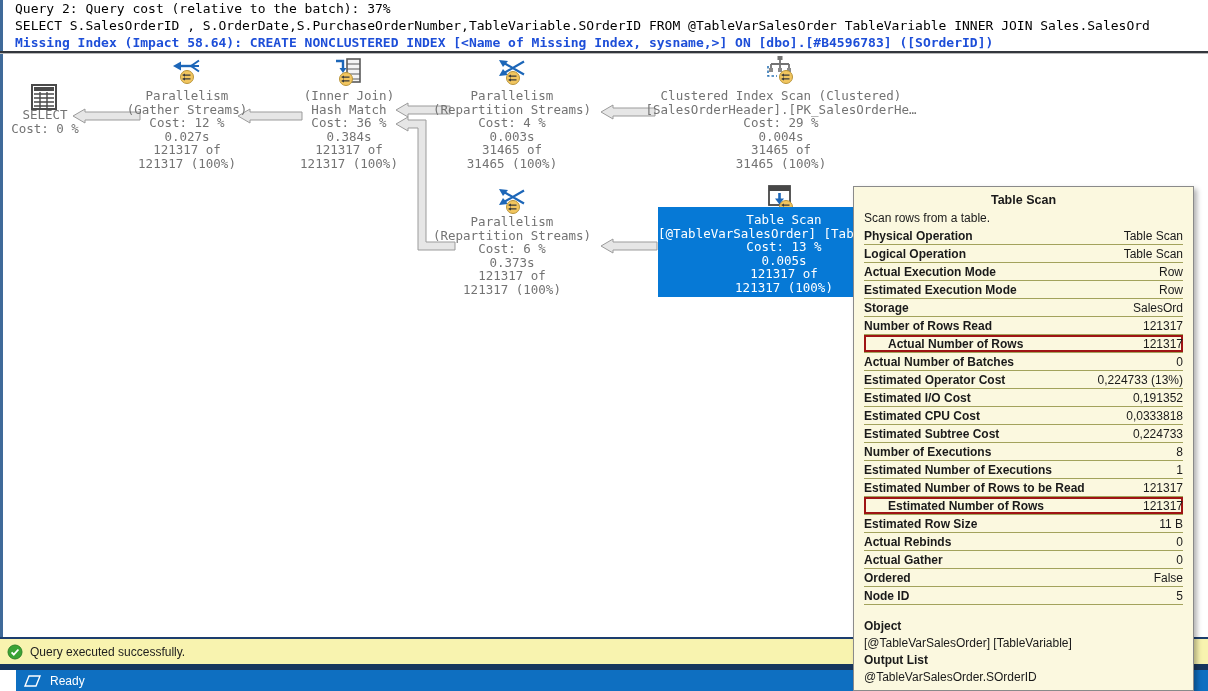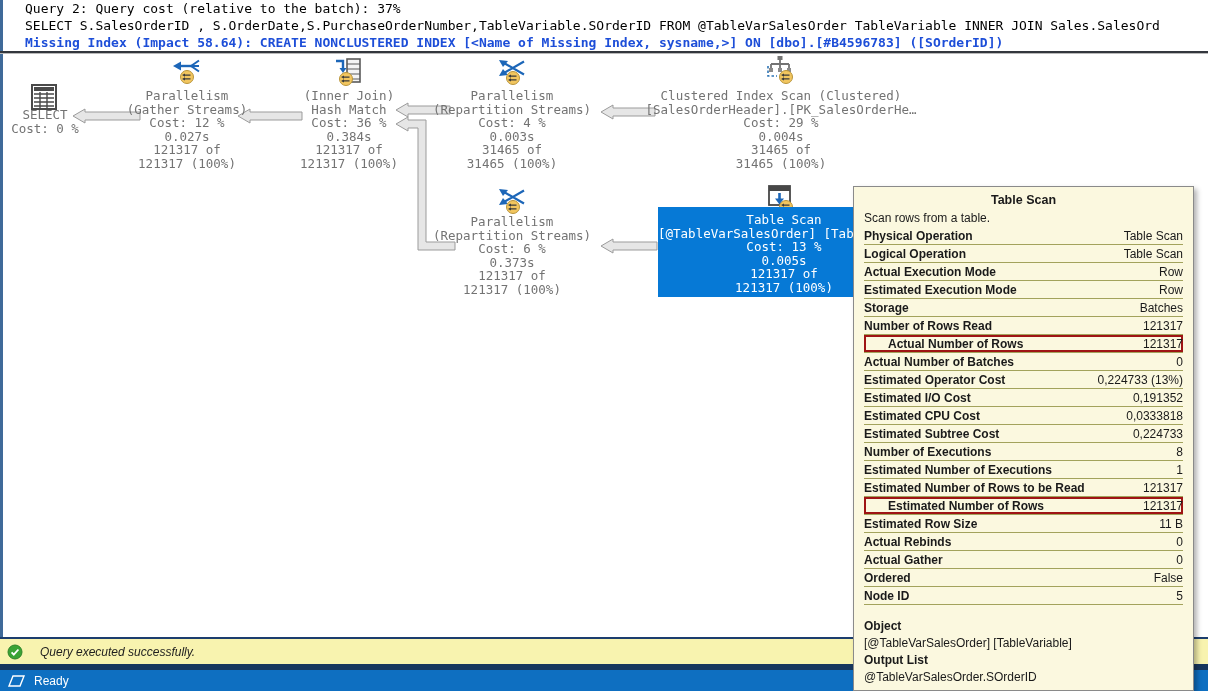--- a/index.html
+++ b/index.html
@@ -3,21 +3,21 @@
 <meta charset="utf-8">
 <style>
   html,body{margin:0;padding:0;background:#fff;}
   #app{position:relative;width:1208px;height:691px;overflow:hidden;
        font-family:"Liberation Sans",sans-serif;background:#ffffff;}
   
   .left-edge{position:absolute;left:0;top:0;width:3px;height:637px;background:#3F6A99;}
   
   #query-header{position:absolute;left:3px;top:0;right:16px;height:56px;background:#fff;
     font-family:"DejaVu Sans Mono","Liberation Mono",monospace;font-size:13px;line-height:17px;
-    white-space:pre;overflow:hidden;padding-left:22px;color:#000;}
+    white-space:pre;overflow:hidden;padding-left:12px;color:#000;}
   #query-header .green{color:#1d4ed8;font-weight:bold;}
   .header-sep{position:absolute;left:0;top:51px;right:0;height:2px;background:#33373d;}
   .header-sep2{position:absolute;left:0;top:53px;right:0;height:1px;background:#b9b9b9;}
   
   #plan{position:absolute;left:3px;top:54px;right:0;height:583px;background:#fff;}
   #arrows{position:absolute;left:0;top:0;z-index:1;pointer-events:none;}
   .node{position:absolute;width:320px;text-align:center;z-index:2;
         font-family:"DejaVu Sans Mono","Liberation Mono",monospace;font-size:12.5px;line-height:13.5px;color:#737373;}
   .node .nicon{display:inline-block;}
   .node-lines{white-space:pre;}
@@ -34,23 +34,23 @@
   .tt-row{display:flex;justify-content:space-between;align-items:center;height:17px;
     border-bottom:1px solid #A3A35C;}
   .tt-row .lbl{font-weight:bold;}
   .tt-row.hl{box-shadow:inset 0 0 0 2px #9E1414;padding-left:24px;}
   #tt-extra{margin-top:13px;line-height:17px;}
   #tt-extra .b{font-weight:bold;}
   
   .bar-sep{position:absolute;left:0;top:637px;right:0;height:2px;background:#1C3E6E;z-index:3;}
   #msg-bar{position:absolute;left:0;top:639px;right:0;height:25px;background:#F8F3AF;z-index:3;
     display:flex;align-items:center;padding-left:7px;box-sizing:border-box;font-size:12px;color:#1e1e1e;}
-  #msg-bar span{margin-left:17px;font-style:italic;}
+  #msg-bar span{margin-left:7px;}
   .navy-strip{position:absolute;left:0;top:664px;right:0;height:6px;background:#17365D;z-index:3;}
-  #ready-bar{position:absolute;left:0;top:670px;right:0;height:21px;background:#0E6FC1;z-index:3;
+  #ready-bar{position:absolute;left:16px;top:670px;right:0;height:21px;background:#0E6FC1;z-index:3;
     display:flex;align-items:center;padding-left:6px;box-sizing:border-box;font-size:12px;color:#fff;}
   #ready-bar span{margin-left:8px;}
 </style>
 </head>
 <body>
 
 <div id="app">
 
   <div class="left-edge"></div>
 
@@ -192,21 +192,21 @@
         <div class="tt-row">
           <span class="lbl">Actual Execution Mode</span>
                    <span class="val">Row</span>
         </div>
         <div class="tt-row">
           <span class="lbl">Estimated Execution Mode</span>
                    <span class="val">Row</span>
         </div>
         <div class="tt-row">
           <span class="lbl">Storage</span>
-                   <span class="val">Batches</span>
+                   <span class="val">SalesOrd</span>
         </div>
         <div class="tt-row">
           <span class="lbl">Number of Rows Read</span>
                    <span class="val">121317</span>
         </div>
         <div class="tt-row hl">
           <span class="lbl">Actual Number of Rows</span>
                    <span class="val">121317</span>
         </div>
         <div class="tt-row">

